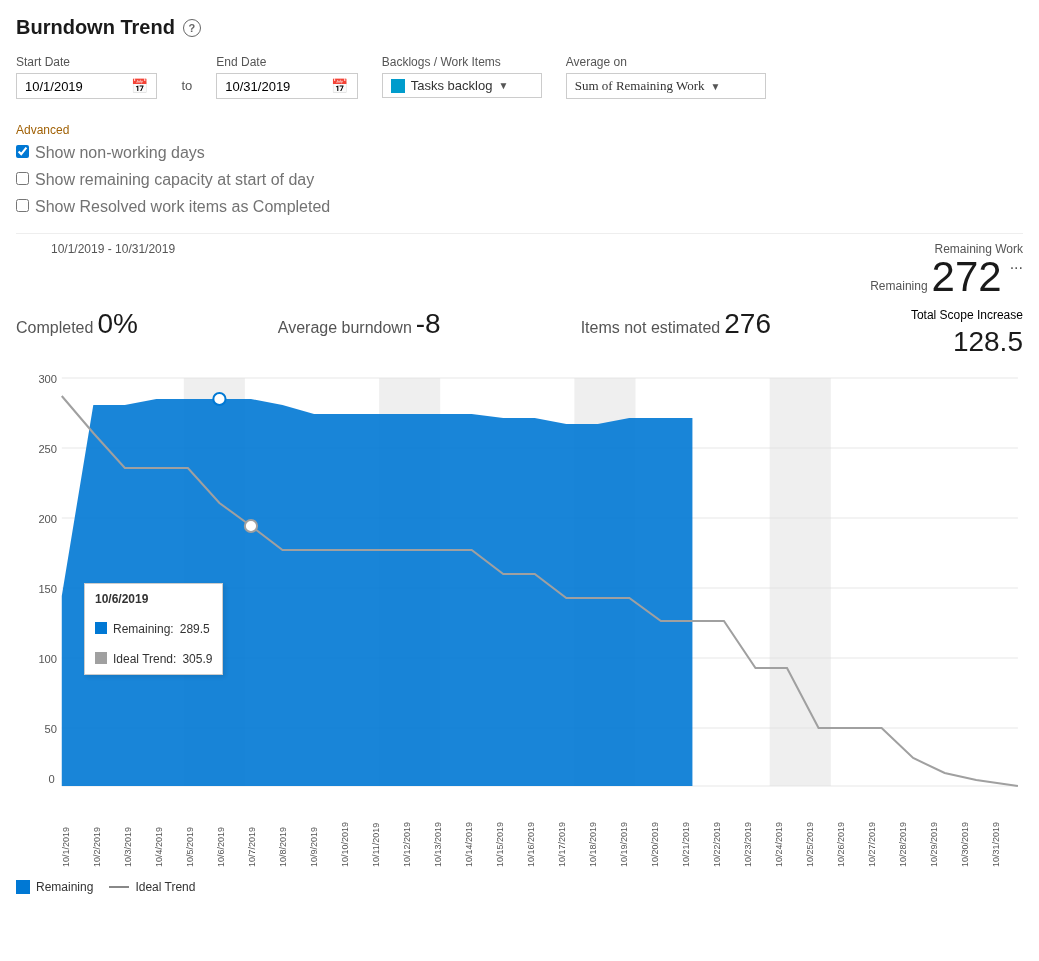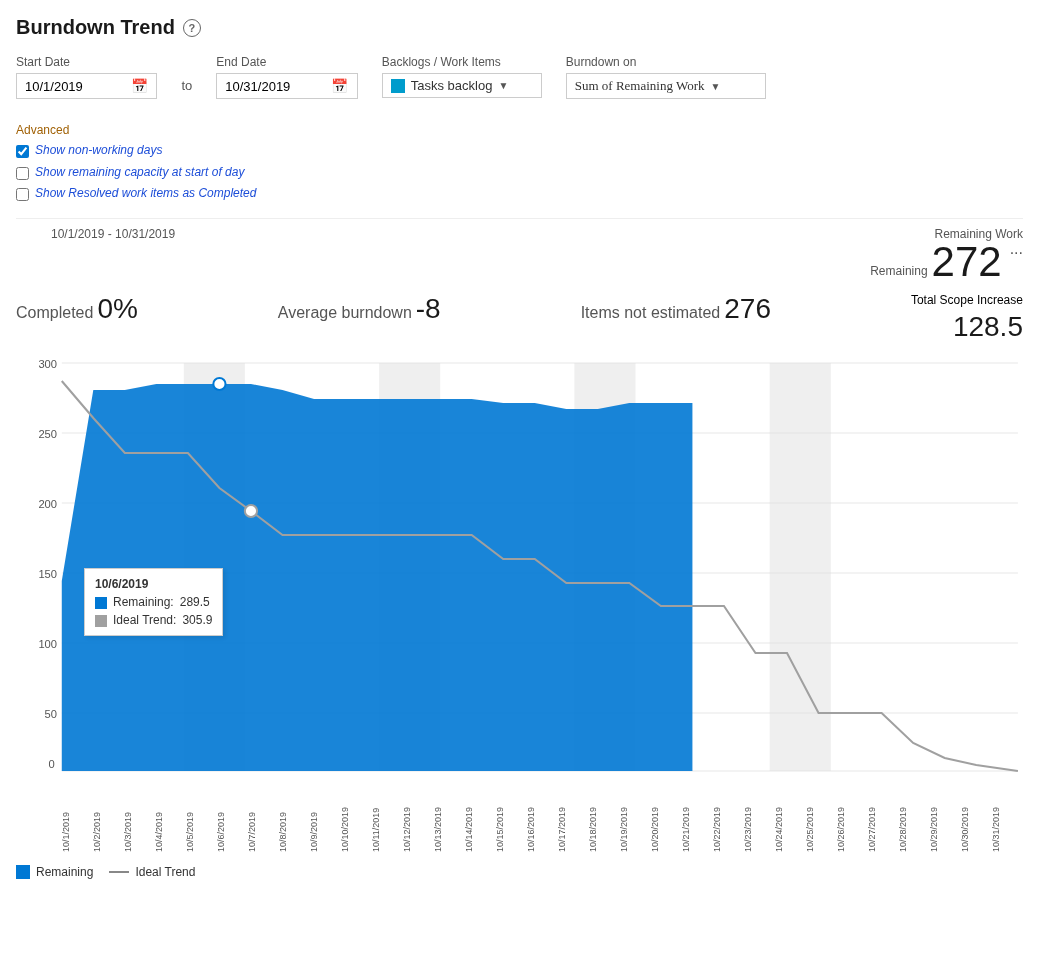--- a/index.html
+++ b/index.html
@@ -18,42 +18,42 @@
 
     .dropdown-wrap { display: flex; align-items: center; border: 1px solid #ccc; padding: 4px 8px; min-width: 160px; background: #fff; cursor: pointer; gap: 6px; }
     .dropdown-icon { font-size: 10px; color: #555; }
     .backlog-icon { width: 14px; height: 14px; background: #009ccc; display: inline-block; }
     .burndown-dropdown { min-width: 200px; font-family: Liberation Serif, serif; }
 
     .advanced-group { display: flex; flex-direction: column; gap: 6px; }
     .advanced-label { font-size: 12px; color: #a16207; }
     .checkbox-row { display: flex; align-items: flex-start; gap: 6px; }
     .checkbox-row input[type=checkbox] { margin-top: 2px; accent-color: #0078d4; }
-    .checkbox-text { color: #1d4ed8; font-size: 12px; cursor: pointer; line-height: 1.3; font-style: italic; }
+    .checkbox-text { color: #737373; font-size: 16px; cursor: pointer; line-height: 1.3; }
 
     .chart-header { display: flex; justify-content: space-between; align-items: flex-start; padding: 8px 0 4px 0; border-top: 1px solid #eee; margin-top: 8px; }
     .date-range-label { font-size: 12px; color: #555; margin-left: 35px; }
     .remaining-work-box { display: flex; flex-direction: column; align-items: flex-end; }
     .remaining-work-label { font-size: 12px; color: #555; }
     .remaining-work-value { font-size: 42px; font-weight: 300; color: #1a1a1a; line-height: 1; display: flex; align-items: center; gap: 4px; }
     .ellipsis-btn { font-size: 16px; color: #555; cursor: pointer; margin-left: 4px; align-self: flex-start; }
 
     .stats-row { display: flex; justify-content: space-between; padding: 6px 0 10px 0; }
     .stat-item { display: flex; align-items: baseline; gap: 4px; }
     .stat-label { font-size: 16px; color: #555; }
     .stat-value { font-size: 28px; font-weight: 300; color: #1a1a1a; }
     .stat-item.right { text-align: right; flex-direction: column; align-items: flex-end; }
     .stat-label-right { font-size: 12px; color: #000000; text-align: right; }
 
     .chart-area { position: relative; width: 100%; height: 430px; margin-bottom: 4px; }
     .chart-svg { width: 100%; height: 100%; }
 
     .tooltip-box { position: absolute; left: 68px; top: 215px; background: #fff; border: 1px solid #ccc; padding: 8px 10px; font-size: 12px; pointer-events: none; box-shadow: 2px 2px 4px rgba(0,0,0,0.1); }
     .tooltip-date { font-weight: 600; margin-bottom: 4px; }
-    .tooltip-row { display: flex; align-items: flex-end; gap: 6px; margin-top: 4px; }
+    .tooltip-row { display: flex; align-items: flex-start; gap: 6px; margin-top: 16px; }
     .tooltip-color { width: 12px; height: 12px; display: inline-block; }
     .tooltip-color.blue { background: #0078d4; }
     .tooltip-color.gray { background: #a0a0a0; }
 
     .legend-row { display: flex; align-items: center; gap: 16px; margin-top: 4px; padding-top: 4px; }
     .legend-item { display: flex; align-items: center; gap: 6px; font-size: 12px; color: #333; }
     .legend-color-blue { width: 14px; height: 14px; background: #0078d4; }
     .legend-color-gray { width: 20px; height: 2px; background: #888; }
   </style>
 </head>
@@ -87,21 +87,21 @@
   <div class="control-group">
     <span class="control-label">Backlogs / Work Items</span>
     <div class="dropdown-wrap">
       <span class="backlog-icon"></span>
       <span>Tasks backlog</span>
       <span class="dropdown-icon">▼</span>
     </div>
   </div>
 
   <div class="control-group">
-    <span class="control-label">Burndown on</span>
+    <span class="control-label">Average on</span>
     <div class="dropdown-wrap burndown-dropdown">
       <span>Sum of Remaining Work</span>
       <span class="dropdown-icon">▼</span>
     </div>
   </div>
 
   <div class="control-group advanced-group">
     <span class="advanced-label">Advanced</span>
     <div class="checkbox-row">
       <input type="checkbox" checked="" style="">

